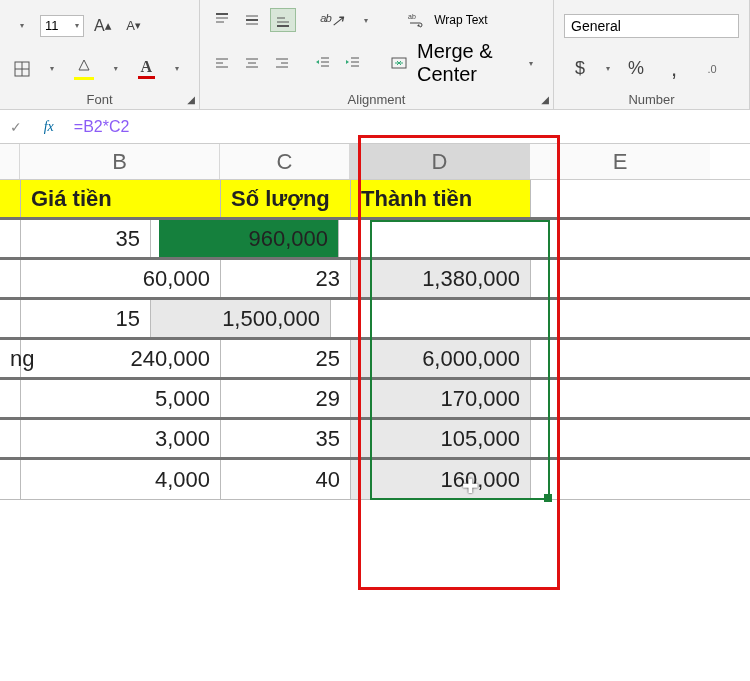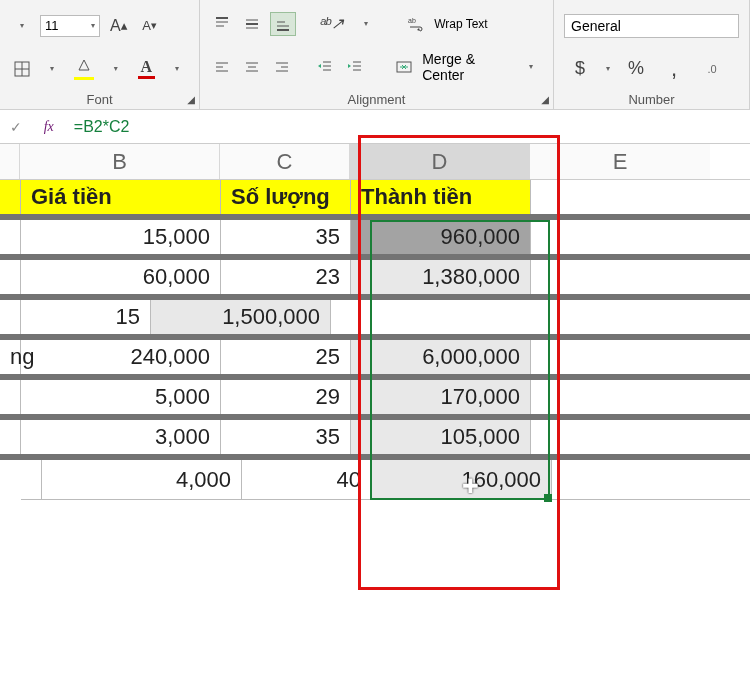--- a/index.html
+++ b/index.html
@@ -46,21 +46,21 @@
     align-items: center;
     justify-content: center;
     min-width: 24px;
     height: 24px;
     padding: 0 4px;
     color: #444;
     cursor: default;
   }
   .btn svg { width: 16px; height: 16px; }
   .font-size-box {
-    width: 60px;
+    width: 44px;
     height: 22px;
     border: 1px solid #bbb;
     background: #fff;
     font-size: 13px;
     padding: 0 4px;
     display: flex;
     align-items: center;
     justify-content: space-between;
   }
   .dd-arrow { font-size: 8px; color: #666; }
@@ -81,22 +81,22 @@
   
   .formula-bar {
     height: 34px;
     display: flex;
     align-items: center;
     border-bottom: 1px solid #ccc;
     font-size: 14px;
     color: #333;
   }
   .fb-btn { padding: 0 10px; color: #888; }
-  .fx { font-style: italic; font-family: "Times New Roman", serif; padding: 0 12px; color: #701a75; }
-  .formula-input { flex: 1; padding-left: 8px; font-size: 16px; color: #15803d; }
+  .fx { font-style: italic; font-family: "Times New Roman", serif; padding: 0 12px; color: #0369a1; }
+  .formula-input { flex: 1; padding-left: 8px; font-size: 16px; color: #8b5cf6; }
   
   .sheet {
     position: relative;
     font-size: 22px;
     color: #222;
   }
   .col-headers { display: flex; height: 36px; border-bottom: 1px solid #ccc; }
   .colh {
     border-right: 1px solid #d8d8d8;
     display: flex;
@@ -104,33 +104,33 @@
     justify-content: center;
     color: #666;
     font-size: 22px;
     background: #fafafa;
   }
   .wA { width: 20px; }  
   .wB { width: 200px; }
   .wC { width: 130px; }
   .wD { width: 180px; }
   .wE { width: 180px; }
-  .data-row { display: flex; height: 40px; border-bottom: 6px solid #737373; }
+  .data-row { display: flex; height: 40px; border-bottom: 3px solid #737373; }
   .cell {
     border-right: 1px solid #bbb;
     padding: 0 10px;
     display: flex;
     align-items: center;
     justify-content: flex-end;
     font-family: Tahoma, Arial, sans-serif;
   }
   .head-cell { background: #ffff00; font-weight: 700; justify-content: flex-start; }
   .colE-cell { border-right: none; border-bottom: none; }
   .sel-d { background: #e8e8e8; }
-  .d-active { background: #a3a3a3; }
+  .d-active { background: #15803d; margin-left: 8px; }
   .colD-header { background: #d8d8d8; }
   .selection-outline {
     position: absolute;
     border: 2px solid #1a7f37;
     pointer-events: none;
   }
   .fill-handle {
     position: absolute;
     width: 8px; height: 8px;
     background: #1a7f37;
@@ -140,21 +140,21 @@
     position: absolute;
     border: 3px solid #e01010;
     pointer-events: none;
   }
   .cursor-plus {
     position: absolute;
     color: #fff;
     font-size: 20px;
     text-shadow: 0 0 2px #000;
   }
-  .row-last-border { border-bottom: 1px solid #bbb; margin-left: 21px; }
+  .row-last-border { border-bottom: 1px solid #bbb; }
   .grey-icon { color: #666; }
 </style>
 </head>
 <body>
 
 <div class="ribbon">
 
   <div class="group grp" style="width:200px">
     <div class="group-rows">
       <div class="row">
@@ -270,21 +270,21 @@
             </svg>
           </span>
         <span style="width:14px"></span>
         <span class="btn">
           <svg viewBox="0 0 16 16">
               <rect x="1" y="3" width="14" height="10" fill="none" stroke="#555"></rect>
               <path d="M4 8 L7 8 M12 8 L9 8" stroke="#3a7"></path>
               <path d="M6 6 L8 8 L6 10 M10 6 L8 8 L10 10" fill="none" stroke="#3a7"></path>
             </svg>
         </span>
-        <span style="font-size:14px">Merge &amp; Center</span>
+        <span style="font-size:20px">Merge &amp; Center</span>
         <span class="dd-arrow btn">▾</span>
       </div>
     </div>
     <div class="group-label">Alignment</div>
     <span class="dlg-launcher">◢</span>
   </div>
 
   <div class="group grp" style="flex:1">
     <div class="group-rows">
       <div class="row">
@@ -328,21 +328,20 @@
   <div class="data-row">
     <div class="cell wA head-cell"></div>
     <div class="cell wB head-cell">Giá tiền</div>
     <div class="cell wC head-cell">Số lượng</div>
     <div class="cell wD head-cell">Thành tiền</div>
     <div class="cell wE colE-cell"></div>
   </div>
 
   <div class="data-row">
     <div class="cell wA" style="justify-content:flex-start"></div>
-    <div class="cell wB">15,000</div>
     <div class="cell wC">35</div>
     <div class="cell wD d-active">960,000</div>
     <div class="cell wE colE-cell"></div>
   </div>
   <div class="data-row">
     <div class="cell wA"></div>
     <div class="cell wB">60,000</div>
     <div class="cell wC">23</div>
     <div class="cell wD sel-d">1,380,000</div>
     <div class="cell wE colE-cell"></div>

